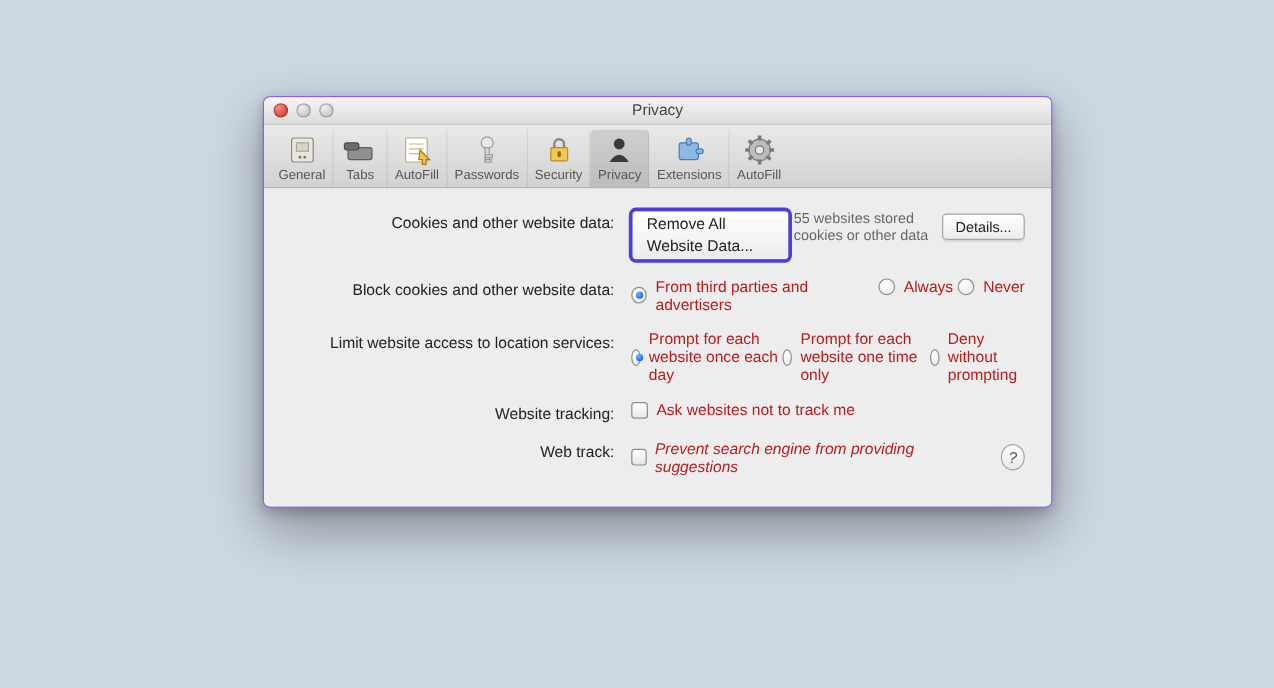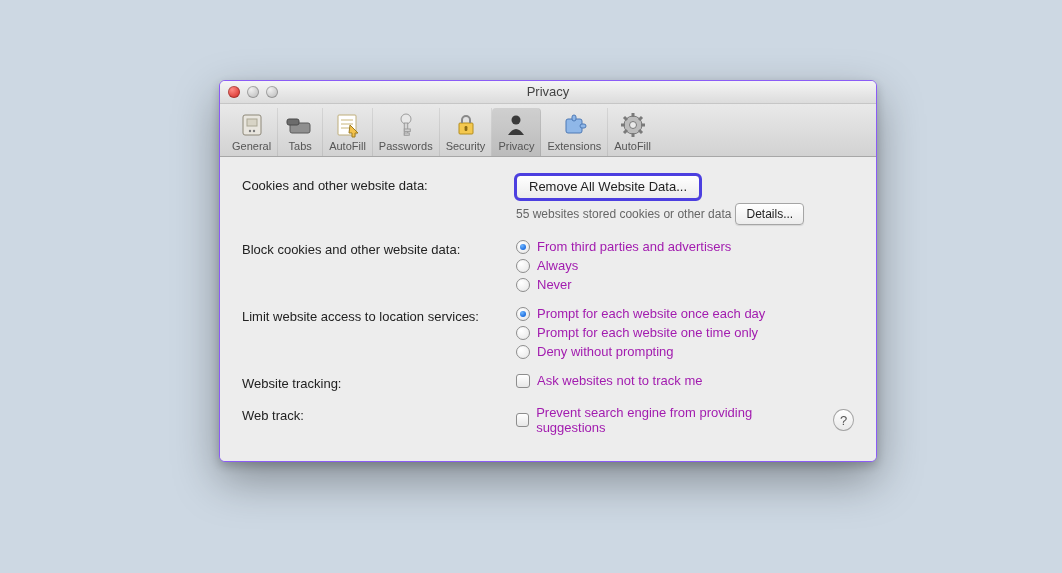--- a/index.html
+++ b/index.html
@@ -81,28 +81,29 @@
     padding: 18px 22px 26px 22px;
     background: #ededed;
   }
   .row {
     display: flex;
     align-items: flex-start;
     margin-bottom: 14px;
   }
   .lbl {
     width: 270px;
-    padding-right: 4px;
+    text-align: right;
+    padding-right: 14px;
     padding-top: 3px;
     color: #222;
   }
   .ctrl {
     flex: 1;
     display: flex;
-    flex-direction: column;
+    flex-direction: row;
     gap: 4px;
     align-items: flex-start;
   }
 
   .btn {
     display: inline-flex; align-items: center; justify-content: center;
     padding: 2px 12px;
     font-size: 13px;
     color: #222;
     background: linear-gradient(#ffffff, #ececec);
@@ -122,21 +123,21 @@
     display: inline-flex;
     align-items: center;
     gap: 4px;
   }
 
   .radio, .check {
     display: inline-flex;
     align-items: center;
     gap: 7px;
     font-size: 13px;
-    color: #a21caf;
+    color: #b91c1c;
     cursor: default;
   }
   .rdot {
     width: 14px; height: 14px; border-radius: 50%;
     border: 1px solid #8d8d8d;
     background: radial-gradient(circle at 35% 30%, #fff, #e6e6e6);
     position: relative;
     box-sizing: border-box;
   }
   .rdot.on::after {
@@ -155,21 +156,21 @@
 
   .help {
     width: 20px; height: 20px; border-radius: 50%;
     border: 1px solid #a5a5a5;
     background: linear-gradient(#fff,#e9e9e9);
     display: inline-flex; align-items: center; justify-content: center;
     font-size: 13px; color: #555;
     margin-left: 8px;
   }
 
-  .ctrl-line { display: flex; align-items: center; gap: 21px; }
+  .ctrl-line { display: flex; align-items: center; gap: 21px; font-style: italic; }
 </style>
 </head>
 <body>
 
 <div class="window">
 
   <div class="titlebar">
     <div class="traffic">
       <div class="tl red"></div>
       <div class="tl grey"></div>

